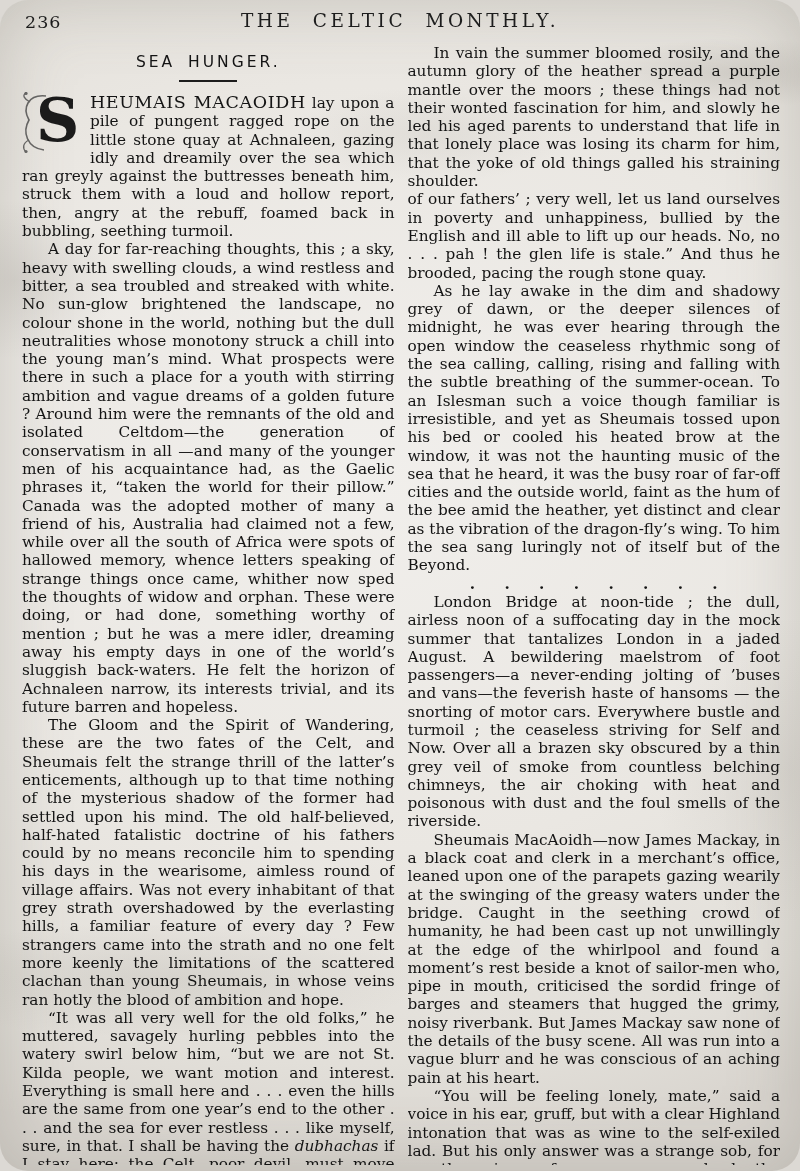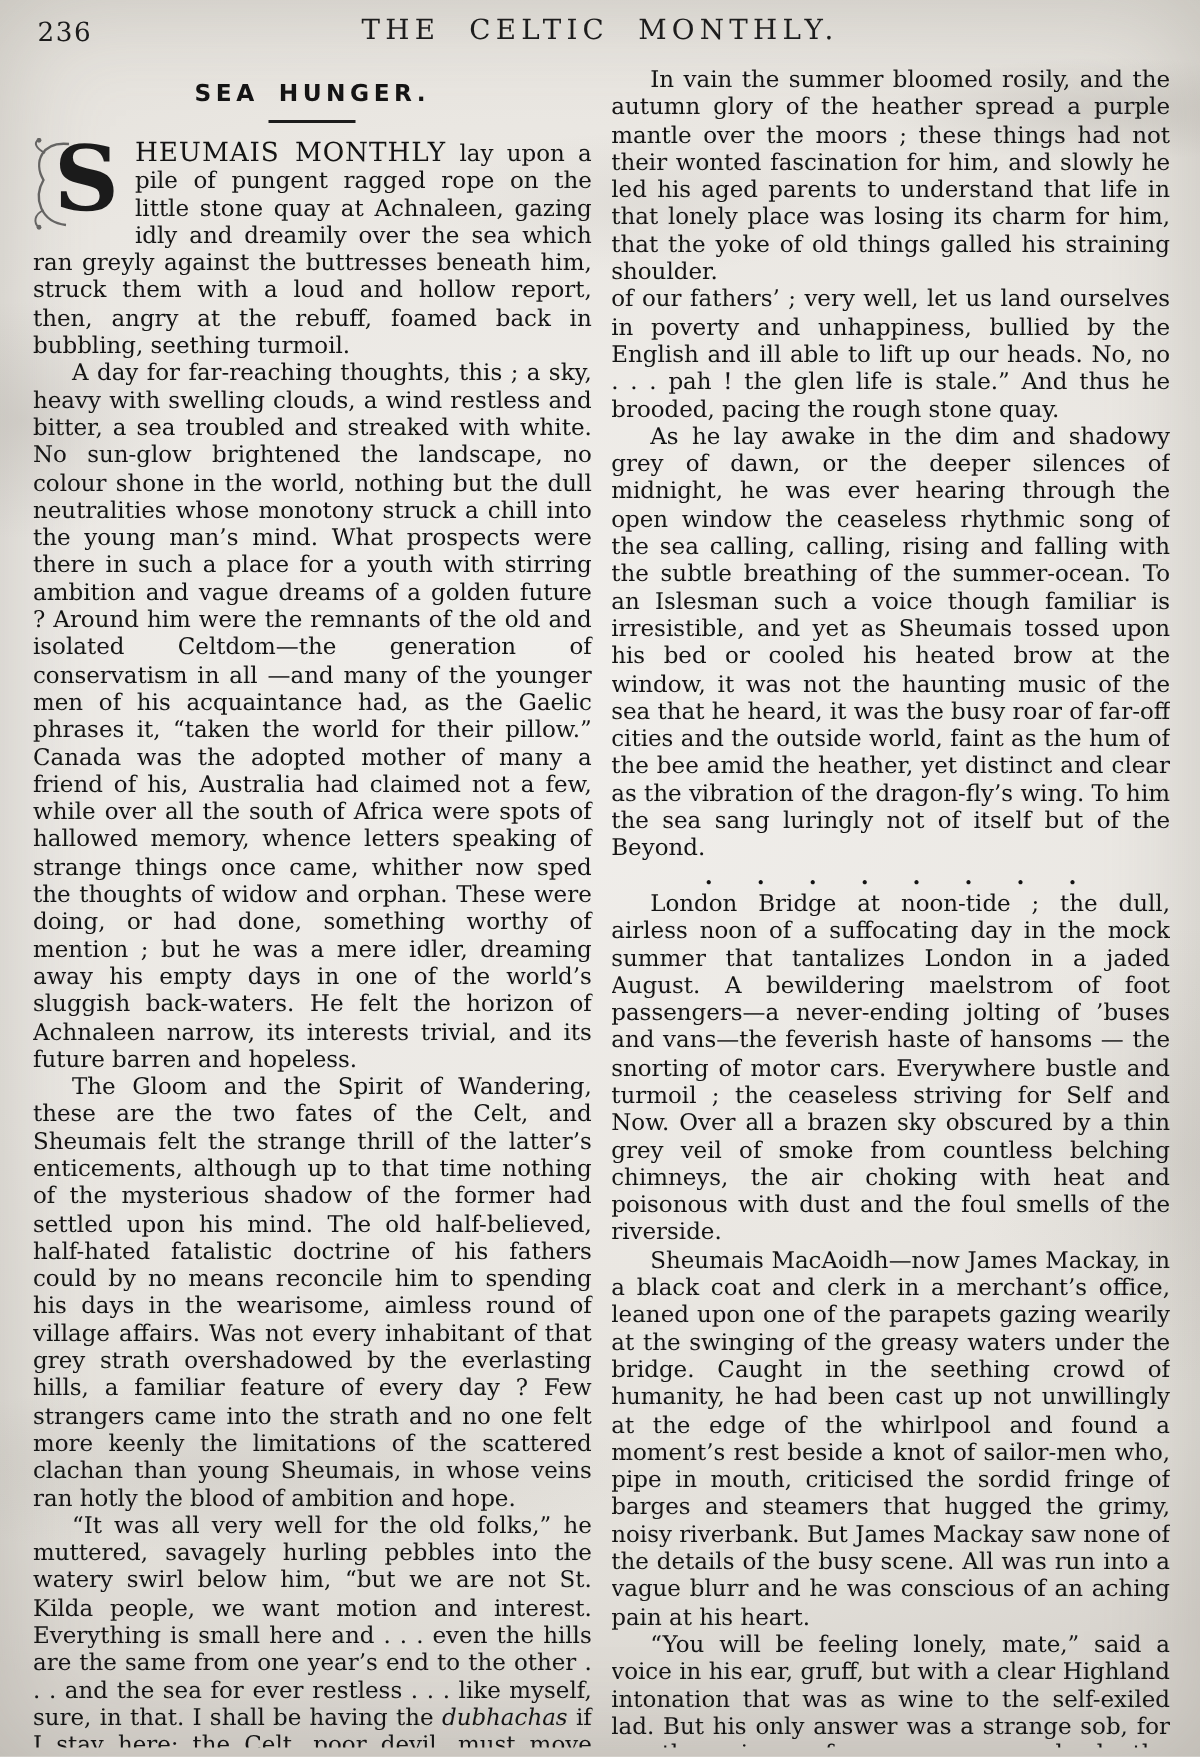--- a/index.html
+++ b/index.html
@@ -10,20 +10,21 @@
     overflow:hidden;
   }
   .page {
     position:relative;
     width:800px; height:1171px;
     background:
       radial-gradient(ellipse 900px 700px at 45% 40%, #f1efec 0%, #eae7e2 55%, #e2dfd9 85%, #d8d4ce 100%);
     color:#161616;
     box-shadow: inset 0 0 70px rgba(115,110,100,0.28);
     overflow:hidden;
+    border-radius:28px;
   }
   .stain { position:absolute; pointer-events:none; }
   .stain.s1 { top:38px; right:0; width:210px; height:70px;
     background:radial-gradient(ellipse at 70% 50%, rgba(150,145,137,0.28), rgba(150,145,137,0) 70%); }
   .stain.s2 { top:200px; left:-30px; width:150px; height:160px;
     background:radial-gradient(ellipse at 30% 50%, rgba(140,135,127,0.20), rgba(140,135,127,0) 70%); }
   .stain.s3 { top:925px; left:-10px; width:420px; height:110px;
     background:radial-gradient(ellipse at 40% 50%, rgba(135,130,122,0.16), rgba(135,130,122,0) 75%); }
   .stain.s4 { top:90px; left:300px; width:260px; height:90px;
     background:radial-gradient(ellipse at 50% 50%, rgba(145,140,132,0.12), rgba(145,140,132,0) 75%); }
@@ -45,21 +46,21 @@
   .columns {
     position:absolute; top:44px; left:22px; right:20px; bottom:6px;
     display:flex; gap:13px; overflow:hidden;
   }
   .col { flex:1 1 0; overflow:hidden; }
 
   .article-title {
     padding-top:9px;
     text-align:center;
     font-family:"DejaVu Sans", sans-serif;
-    font-weight:bold;
+    font-weight:normal;
     font-size:15.5px;
     letter-spacing:3px; word-spacing:5px;
     color:#141414;
   }
   .title-rule {
     width:58px; height:0;
     border-top:2px solid #1c1c1c;
     margin:9px auto 11px auto;
   }
 
@@ -127,21 +128,21 @@
       <p class="para noindent">
         <span class="dropcap-wrap">
             <svg class="ornament" width="34" height="62" viewBox="0 0 34 62">
               <path d="M26 4 C8 2 2 16 9 28 C2 40 7 56 24 58" fill="none" stroke="#3c3c3c" stroke-width="1.6"></path>
               <path d="M10 10 C4 7 2 3 6 1" fill="none" stroke="#3c3c3c" stroke-width="1.3"></path>
               <path d="M9 48 C3 51 2 56 6 60" fill="none" stroke="#3c3c3c" stroke-width="1.3"></path>
               <circle cx="6" cy="1.5" r="1.6" fill="#3c3c3c"></circle>
               <circle cx="6" cy="59.5" r="1.6" fill="#3c3c3c"></circle>
             </svg>
             <span class="dropcap">S</span>
-          </span><span class="lead-caps">HEUMAIS MONTHLY</span><span> lay upon a pile of pungent ragged rope on the little stone quay at Achnaleen, gazing idly and dreamily over the sea which ran greyly against the buttresses beneath him, struck them with a loud and hollow report, then, angry at the rebuff, foamed back in bubbling, seething turmoil.</span>
+          </span><span class="lead-caps">HEUMAIS MACAOIDH</span><span> lay upon a pile of pungent ragged rope on the little stone quay at Achnaleen, gazing idly and dreamily over the sea which ran greyly against the buttresses beneath him, struck them with a loud and hollow report, then, angry at the rebuff, foamed back in bubbling, seething turmoil.</span>
       </p>
 
       <p class="para">A day for far-reaching thoughts, this ; a sky, heavy with swelling clouds, a wind restless and bitter, a sea troubled and streaked with white. No sun-glow brightened the landscape, no colour shone in the world, nothing but the dull neutralities whose monotony struck a chill into the young man’s mind.  What prospects were there in such a place for a youth with stirring ambition and vague dreams of a golden future ?  Around him were the remnants of the old and isolated Celtdom—the generation of conservatism in all —and many of the younger men of his acquaintance had, as the Gaelic phrases it, “taken the world for their pillow.”  Canada was the adopted mother of many a friend of his, Australia had claimed not a few, while over all the south of Africa were spots of hallowed memory, whence letters speaking of strange things once came, whither now sped the thoughts of widow and orphan.  These were doing, or had done, something worthy of mention ; but he was a mere idler, dreaming away his empty days in one of the world’s sluggish back-waters.  He felt the horizon of Achnaleen narrow, its interests trivial, and its future barren and hopeless.</p>
       <p class="para">The Gloom and the Spirit of Wandering, these are the two fates of the Celt, and Sheumais felt the strange thrill of the latter’s enticements, although up to that time nothing of the mysterious shadow of the former had settled upon his mind.  The old half-believed, half-hated fatalistic doctrine of his fathers could by no means reconcile him to spending his days in the wearisome, aimless round of village affairs.  Was not every inhabitant of that grey strath overshadowed by the everlasting hills, a familiar feature of every day ?  Few strangers came into the strath and no one felt more keenly the limitations of the scattered clachan than young Sheumais, in whose veins ran hotly the blood of ambition and hope.</p>
 
       <p class="para justify-last"><span>“It was all very well for the old folks,” he muttered, savagely hurling pebbles into the watery swirl below him, “but we are not St. Kilda people, we want motion and interest. Everything is small here and . . . even the hills are the same from one year’s end to the other . . . and the sea for ever restless . . . like myself, sure, in that.  I shall be having the </span><i class="gaelic">dubhachas</i><span> if I stay here; the Celt, poor devil, must move with the times.  ‘Let us follow in the footsteps</span></p>
     </div>
 
     <div class="col">
       <p class="para">In vain the summer bloomed rosily, and the autumn glory of the heather spread a purple mantle over the moors ; these things had not their wonted fascination for him, and slowly he led his aged parents to understand that life in that lonely place was losing its charm for him, that the yoke of old things galled his straining shoulder.</p>

